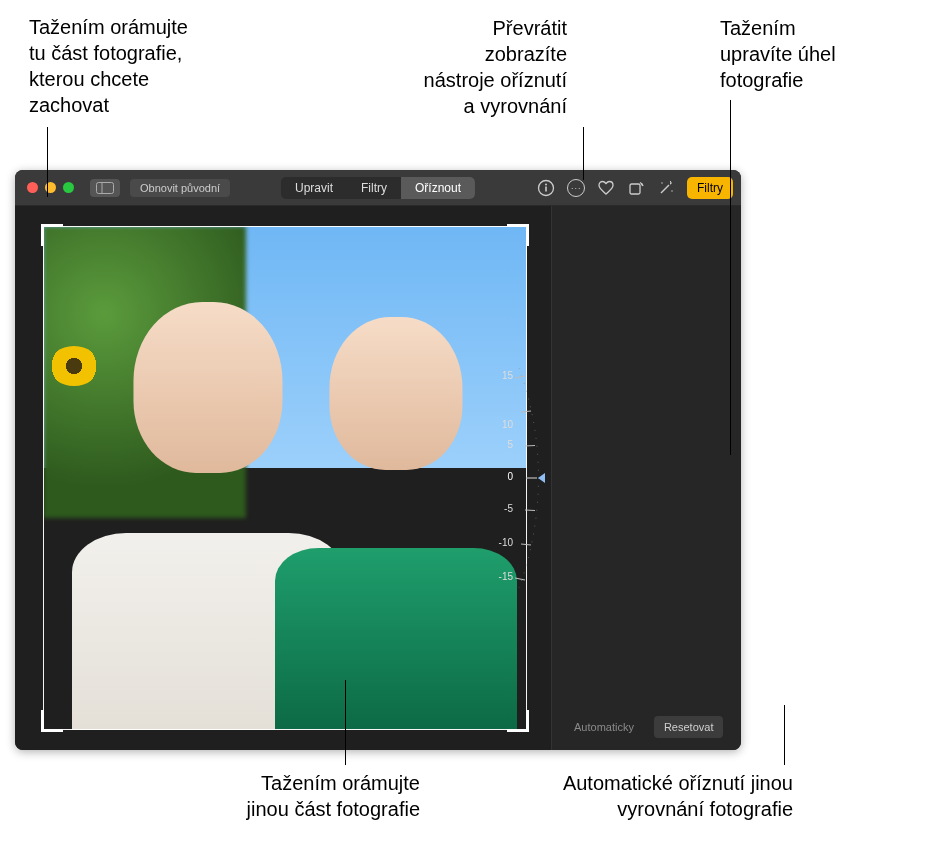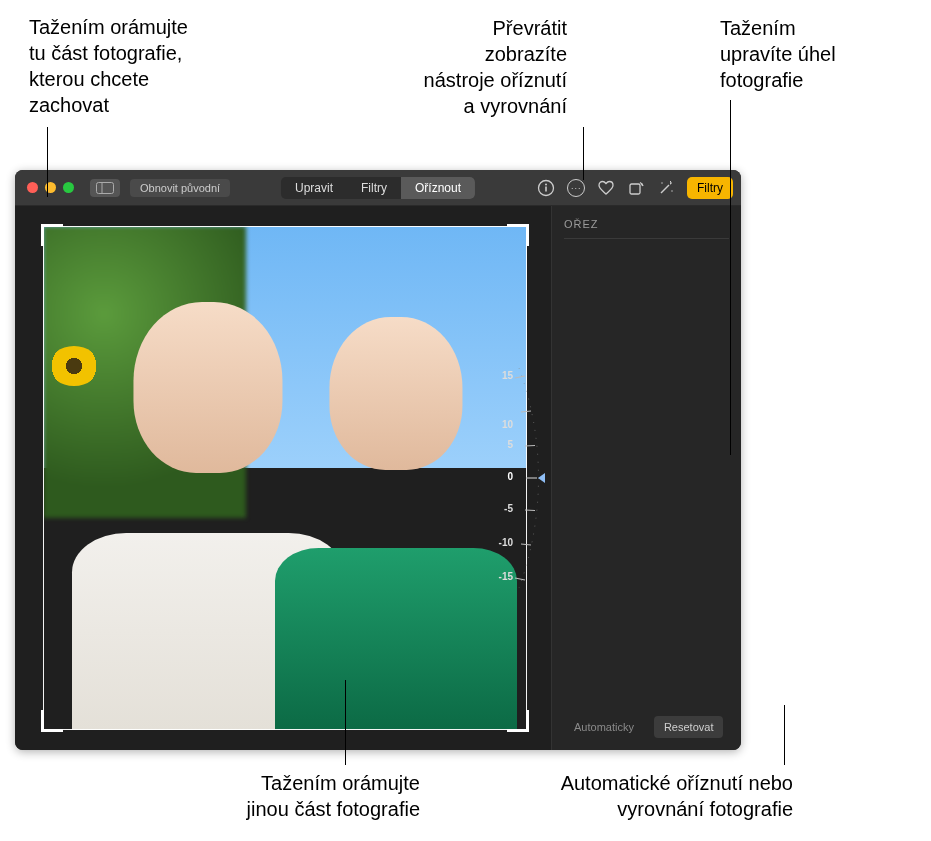--- a/index.html
+++ b/index.html
@@ -124,21 +124,20 @@
   }
   .app-body {
     flex: 1;
     display: flex;
     min-height: 0;
   }
   .canvas-area {
     position: relative;
     flex: 1;
     background: #1f1f1f;
-    font-weight: bold;
   }
   .photo {
     position: absolute;
     left: 28px; top: 20px; right: 24px; bottom: 20px;
     overflow: hidden;
   }
   .sky {
     position:absolute; left:0; top:0; right:0; height:48%;
     background: linear-gradient(#6fb7f5,#9cd0fb);
   }
@@ -279,21 +278,21 @@
 zachovat</div>
 <div class="callout" style="left:337px; top:15px; width:230px; text-align:right;">Převrátit
 zobrazíte
 nástroje oříznutí
 a vyrovnání</div>
 <div class="callout" style="left:720px; top:15px; width:180px;">Tažením
 upravíte úhel
 fotografie</div>
 <div class="callout" style="left:190px; top:770px; width:230px; text-align:right;">Tažením orámujte
 jinou část fotografie</div>
-<div class="callout" style="left:493px; top:770px; width:300px; text-align:right;">Automatické oříznutí nebo
+<div class="callout" style="left:493px; top:770px; width:300px; text-align:right;">Automatické oříznutí jinou
 vyrovnání fotografie</div>
 
 <div class="callout-line" style="left:47px; top:127px; width:1px; height:70px;"></div>
 <div class="callout-line" style="left:583px; top:127px; width:1px; height:53px;"></div>
 <div class="callout-line" style="left:730px; top:100px; width:1px; height:355px;"></div>
 <div class="callout-line" style="left:345px; top:680px; width:1px; height:85px;"></div>
 <div class="callout-line" style="left:784px; top:705px; width:1px; height:60px;"></div>
 
 <div class="app-window">
   <div class="titlebar">
@@ -395,21 +394,20 @@
           <span class="angle-label" style="top:113px; color:#fff;">0</span>
           <span class="angle-label" style="top:145px;">-5</span>
           <span class="angle-label" style="top:179px;">-10</span>
           <span class="angle-label" style="top:213px;">-15</span>
           <div class="angle-pointer"></div>
         </div>
       </div>
     </div>
 
     <div class="sidebar">
-      <div class="sidebar-title">OŘEZ</div>
 
       <div class="sidebar-footer">
         <button class="footer-btn dim">Automaticky</button>
         <button class="footer-btn">Resetovat</button>
       </div>
     </div>
   </div>
 </div>
 
 </body></html>

